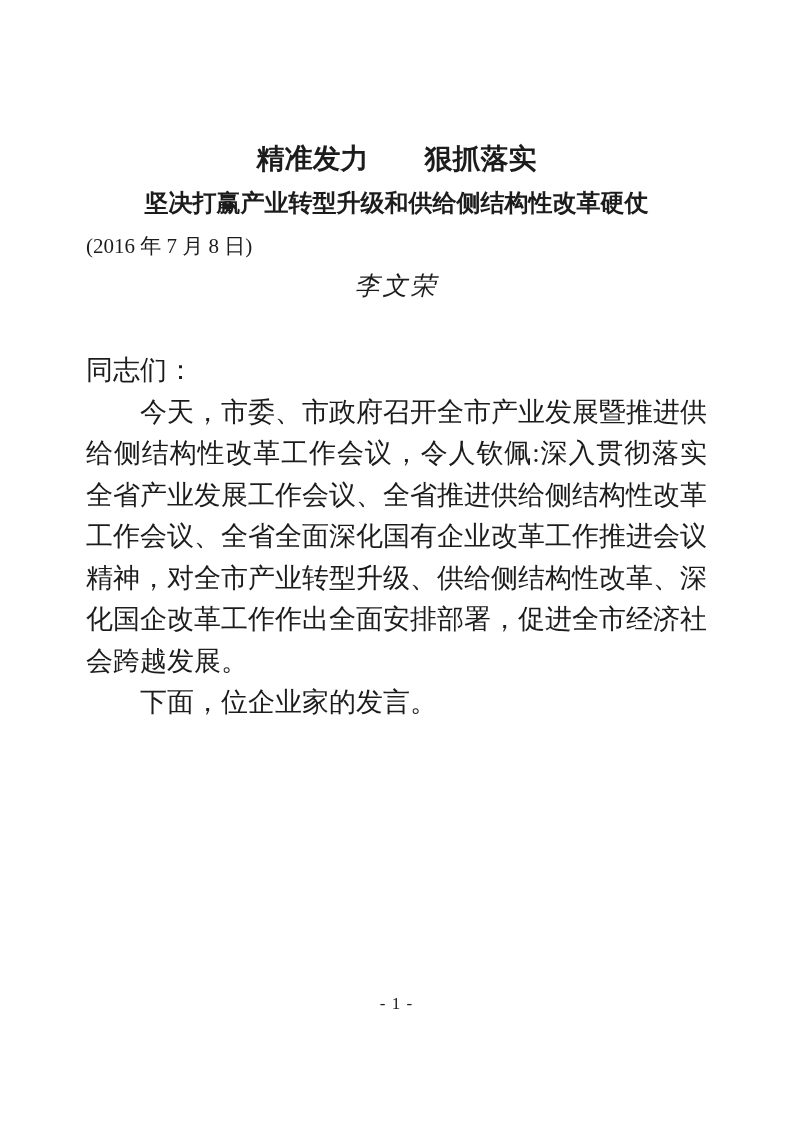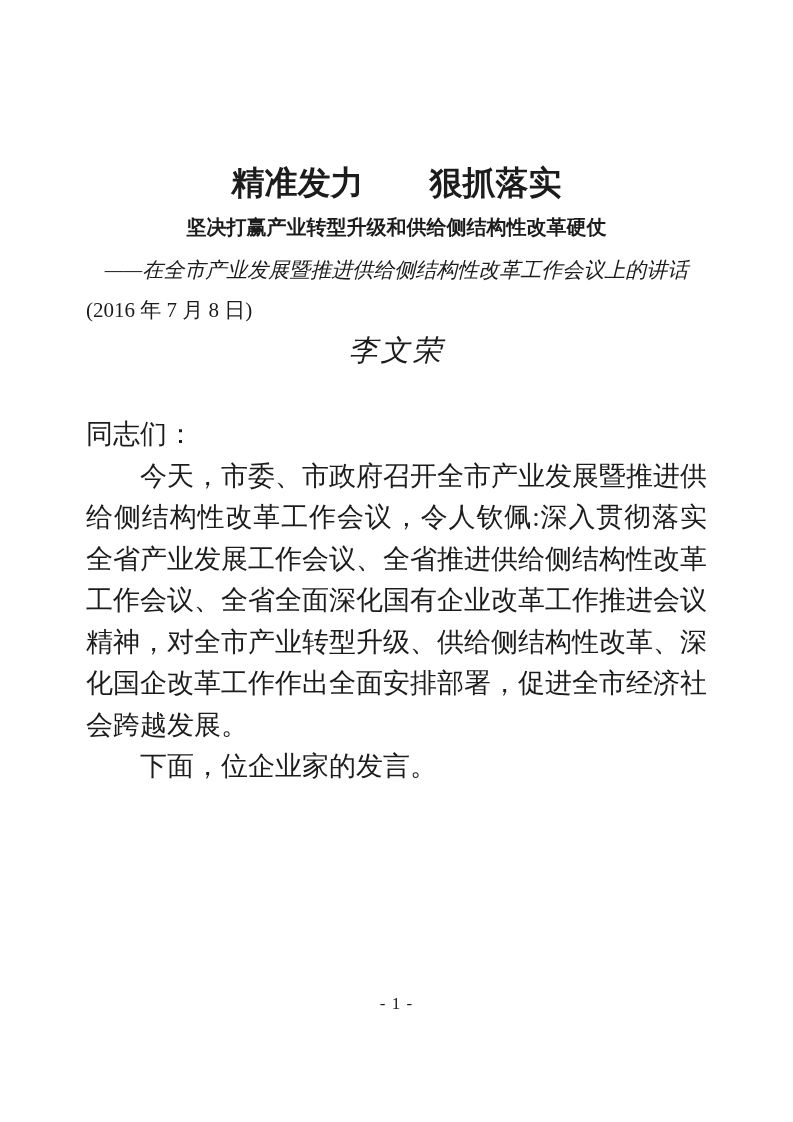--- a/index.html
+++ b/index.html
@@ -18,46 +18,45 @@
   }
   .content {
     position: absolute;
     left: 86px;
     top: 138px;
     width: 621px;
   }
   .title-line1 {
     text-align: center;
     font-weight: bold;
-    font-size: 33px;
+    font-size: 28px;
     line-height: 42px;
     white-space: nowrap;
-    margin-top: 24px;
   }
   .title-line2 {
     text-align: center;
     font-weight: bold;
-    font-size: 20px;
+    font-size: 24px;
     line-height: 46px;
     white-space: nowrap;
   }
   .subtitle {
     text-align: center;
     font-size: 21px;
     line-height: 40px;
     font-style: italic;
     white-space: nowrap;
   }
   .date-line {
     font-size: 21px;
     line-height: 40px;
   }
   .author-line {
     text-align: center;
-    font-size: 29px;
+    font-size: 25px;
     line-height: 40px;
     font-style: italic;
     letter-spacing: 3px;
   }
   .body-text {
     margin-top: 44px;
     font-size: 27px;
     line-height: 41.5px;
     text-align: justify;
     text-justify: inter-character;
@@ -81,21 +80,20 @@
     color: #1c1c1c;
   }
 </style>
 </head>
 <body>
 
 <div class="page">
   <div class="content">
     <div class="title-line1">精准发力　　狠抓落实</div>
     <div class="title-line2">坚决打赢产业转型升级和供给侧结构性改革硬仗</div>
-    <div class="subtitle">——在全市产业发展暨推进供给侧结构性改革工作会议上的讲话</div>
     <div class="date-line">(2016 年 7 月 8 日)</div>
     <div class="author-line">李文荣</div>
     <div class="body-text">
       <p class="salutation">同志们：</p>
       <div>
           <p>今天，市委、市政府召开全市产业发展暨推进供给侧结构性改革工作会议，令人钦佩:深入贯彻落实全省产业发展工作会议、全省推进供给侧结构性改革工作会议、全省全面深化国有企业改革工作推进会议精神，对全市产业转型升级、供给侧结构性改革、深化国企改革工作作出全面安排部署，促进全市经济社会跨越发展。</p>
           <p>下面，位企业家的发言。</p>
         </div>
     </div>
   </div>

